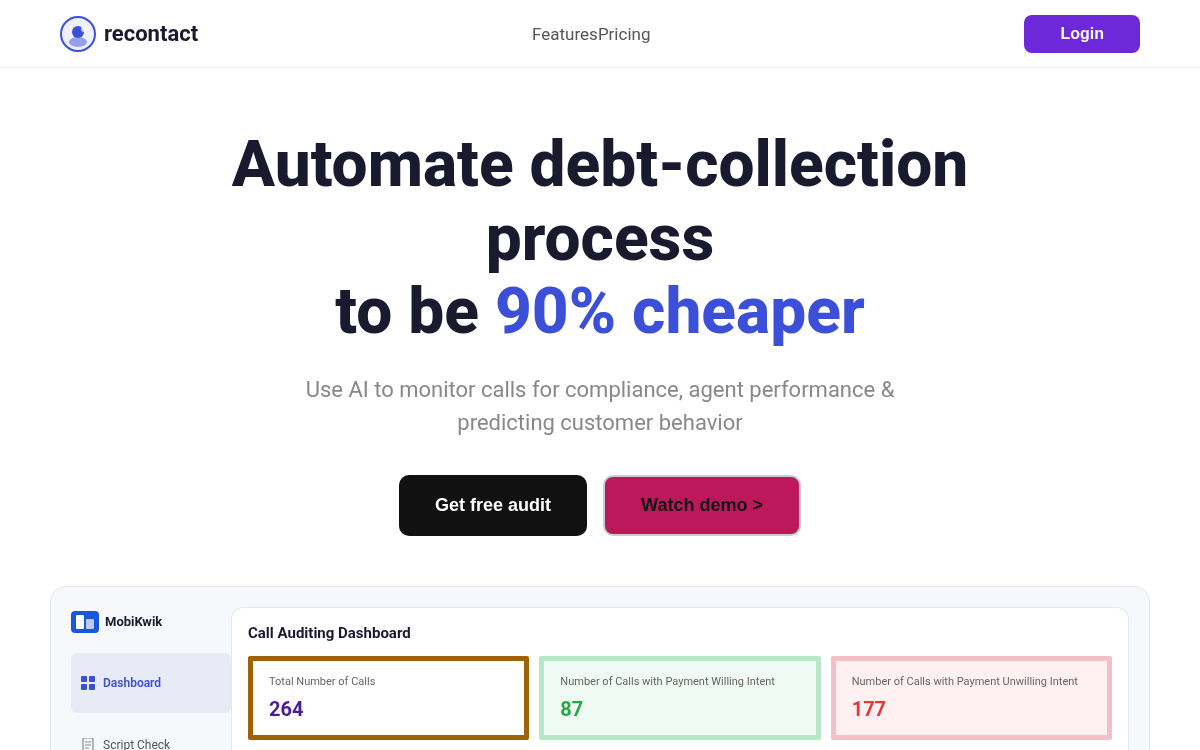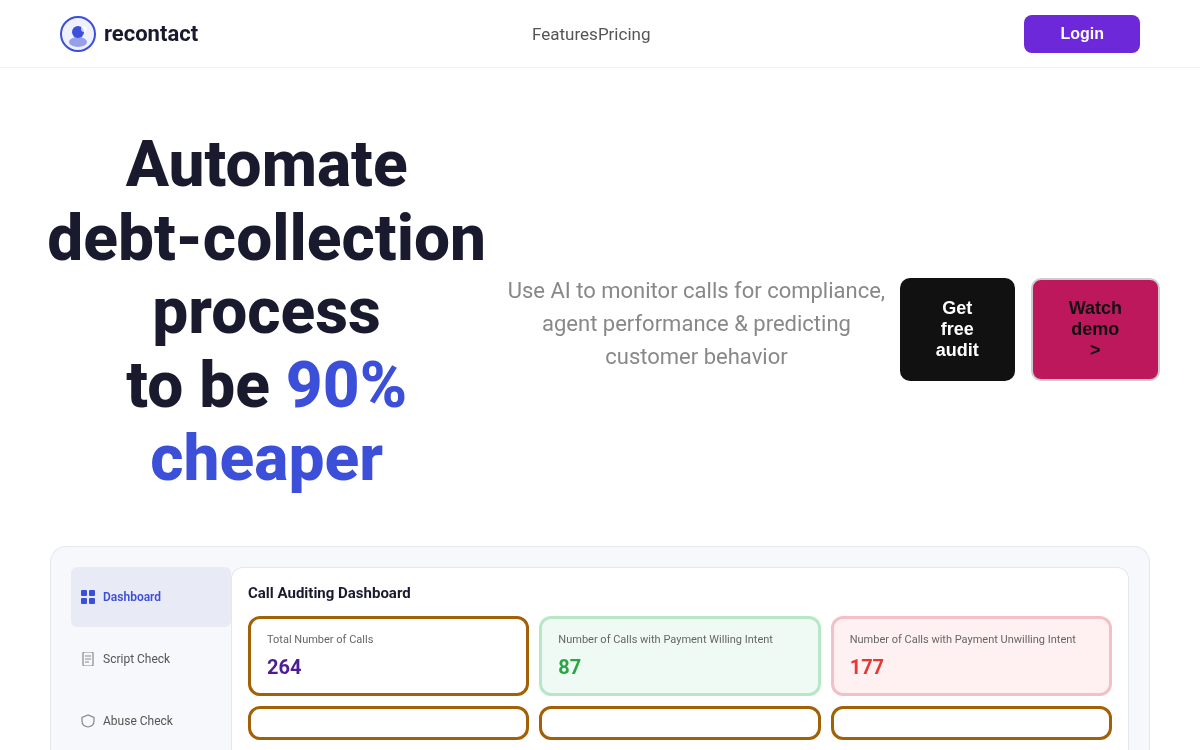--- a/index.html
+++ b/index.html
@@ -52,21 +52,21 @@
       padding: 10px 36px;
       font-size: 16px;
       font-weight: 600;
       cursor: pointer;
       margin-left: 40px;
     }
 
     
     .hero {
       display: flex;
-      flex-direction: row;
+      flex-direction: column;
       align-items: center;
       text-align: center;
       padding: 60px 40px 30px;
     }
     .hero-title {
       font-size: 64px;
       font-weight: 800;
       color: #1a1a2e;
       line-height: 1.15;
       max-width: 950px;
@@ -184,22 +184,22 @@
       margin-bottom: 14px;
     }
     .stats-row {
       display: grid;
       grid-template-columns: 1fr 1fr 1fr;
       gap: 10px;
       margin-bottom: 10px;
     }
     .stat-card {
       background: #fff;
-      border: 3px solid #a16207;
-      border-radius: 12px;
+      border: 5px solid #a16207;
+      border-radius: 2px;
       padding: 14px 16px;
     }
     .stat-card.green-bg {
       background: #f0faf4;
       border-color: #b6e8c8;
     }
     .stat-card.pink-bg {
       background: #fff0f2;
       border-color: #f4c0c8;
     }
@@ -249,20 +249,29 @@
   <p class="hero-subtitle">Use AI to monitor calls for compliance, agent performance &amp; predicting customer behavior</p>
   <div class="hero-buttons">
     <button class="btn-primary">Get free audit</button>
     <button class="btn-secondary">Watch demo &gt;</button>
   </div>
 </section>
 
 <div class="dashboard-preview">
 
   <div class="sidebar">
+    <div class="sidebar-logo">
+      <div class="sidebar-logo-box">
+        <svg width="18" height="14" viewBox="0 0 18 14" fill="none">
+            <rect width="8" height="14" rx="1" fill="white"></rect>
+            <rect x="10" y="4" width="8" height="10" rx="1" fill="white" opacity="0.7"></rect>
+          </svg>
+      </div>
+      <span class="sidebar-logo-text">MobiKwik</span>
+    </div>
 
     <div class="sidebar-item active">
       <svg class="sidebar-icon" viewBox="0 0 14 14" fill="none">
           <rect x="0" y="0" width="6" height="6" rx="1" fill="#3b4fd8"></rect>
           <rect x="8" y="0" width="6" height="6" rx="1" fill="#3b4fd8"></rect>
           <rect x="0" y="8" width="6" height="6" rx="1" fill="#3b4fd8"></rect>
           <rect x="8" y="8" width="6" height="6" rx="1" fill="#3b4fd8"></rect>
         </svg>
       <span>Dashboard</span>
     </div>

